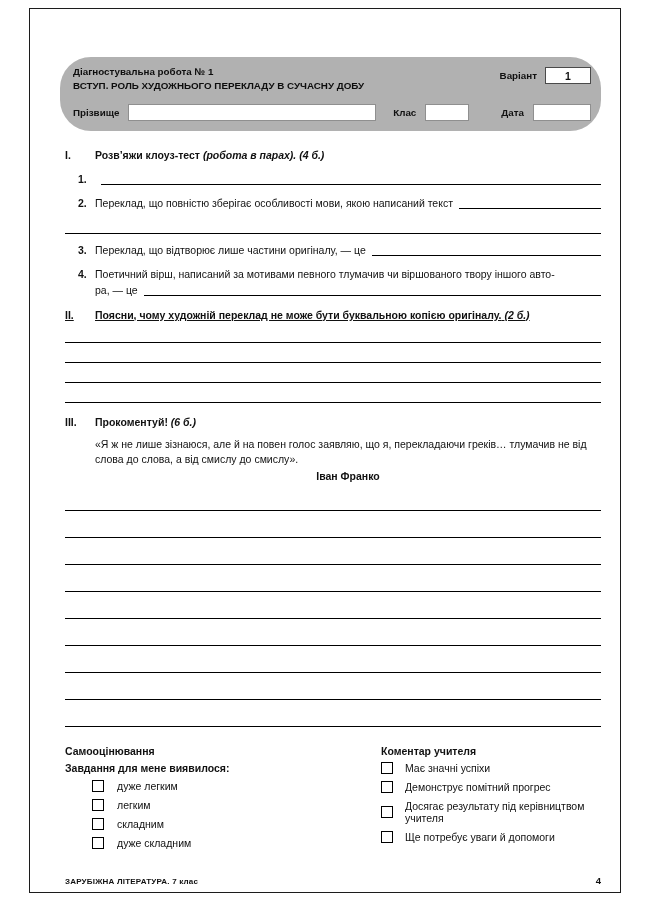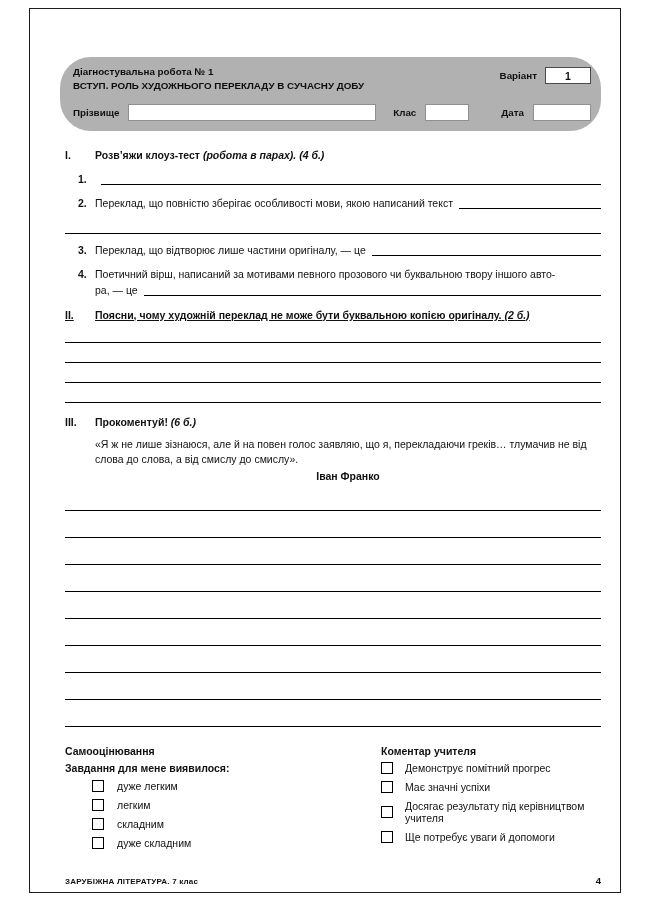--- a/index.html
+++ b/index.html
@@ -130,21 +130,21 @@
       <div class="item">
         <div class="item-line">
           <span class="inum">3.</span>
           <span class="itext">Переклад, що відтворює лише частини оригіналу, — це</span>
           <span class="fill"></span>
         </div>
       </div>
       <div class="item">
         <div class="item-line">
           <span class="inum">4.</span>
-          <span class="itext">Поетичний вірш, написаний за мотивами певного прозового чи буквальною твору іншого авто-</span>
+          <span class="itext">Поетичний вірш, написаний за мотивами певного тлумачив чи віршованого твору іншого авто-</span>
         </div>
         <div class="item-line cont">
           <span class="itext">ра, — це</span>
           <span class="fill"></span>
         </div>
       </div>
     </div>
 
     <div class="sec-head mt10">
       <span class="roman">II.</span>
@@ -199,25 +199,25 @@
         </div>
         <div class="cb-row">
           <span class="cb"></span>
           <span>дуже складним</span>
         </div>
       </div>
       <div class="col-right">
         <div class="b-title">Коментар учителя</div>
         <div class="cb-row">
           <span class="cb"></span>
+          <span>Має значні успіхи</span>
+        </div>
+        <div class="cb-row">
+          <span class="cb"></span>
           <span>Демонструє помітний прогрес</span>
-        </div>
-        <div class="cb-row">
-          <span class="cb"></span>
-          <span>Має значні успіхи</span>
         </div>
         <div class="cb-row">
           <span class="cb"></span>
           <span>Досягає результату під керівництвом учителя</span>
         </div>
         <div class="cb-row">
           <span class="cb"></span>
           <span>Ще потребує уваги й допомоги</span>
         </div>
       </div>

